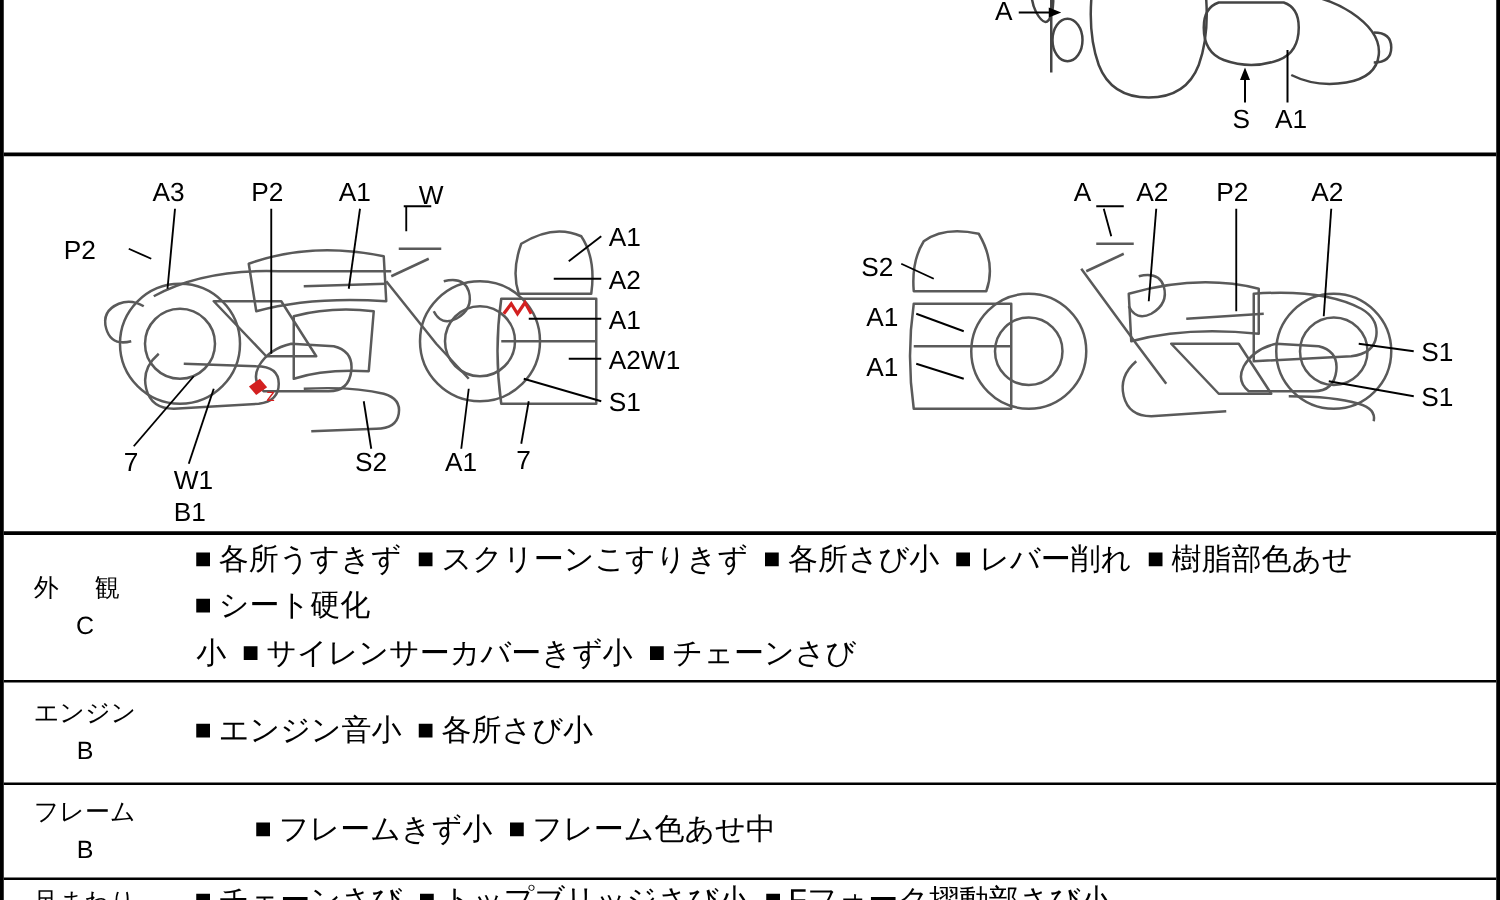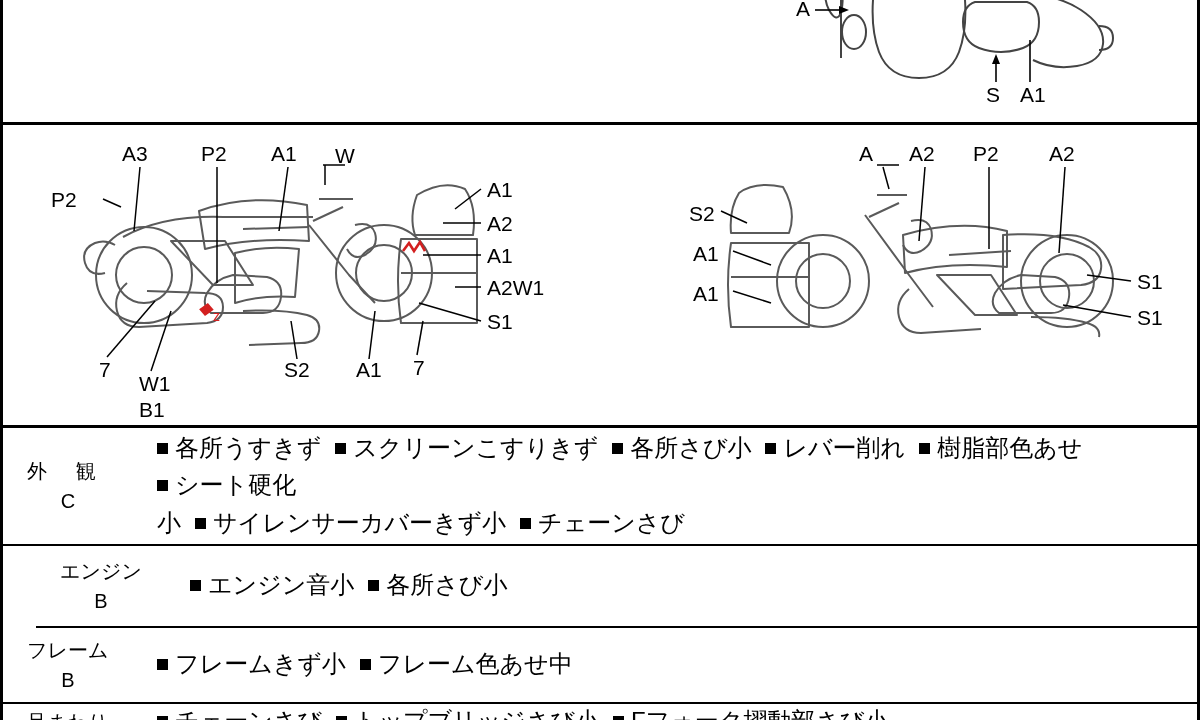--- a/index.html
+++ b/index.html
@@ -79,22 +79,22 @@
   }
   .sq {
     display: inline-block;
     width: 11px;
     height: 11px;
     background: #000;
     margin-right: 7px;
     vertical-align: 2px;
   }
   .row-appearance { height: 116px; }
-  .row-engine { height: 80px; margin-left: 33px; }
-  .row-frame { height: 74px; }
+  .row-engine { height: 80px; }
+  .row-frame { height: 74px; gap: 48px; }
   .row-legs { height: 30px; }
   .cut-text {
     overflow: hidden;
   }
   .tick-label {
     font-family: "Liberation Sans", sans-serif;
     font-size: 21px;
   }
 </style>
 </head>

